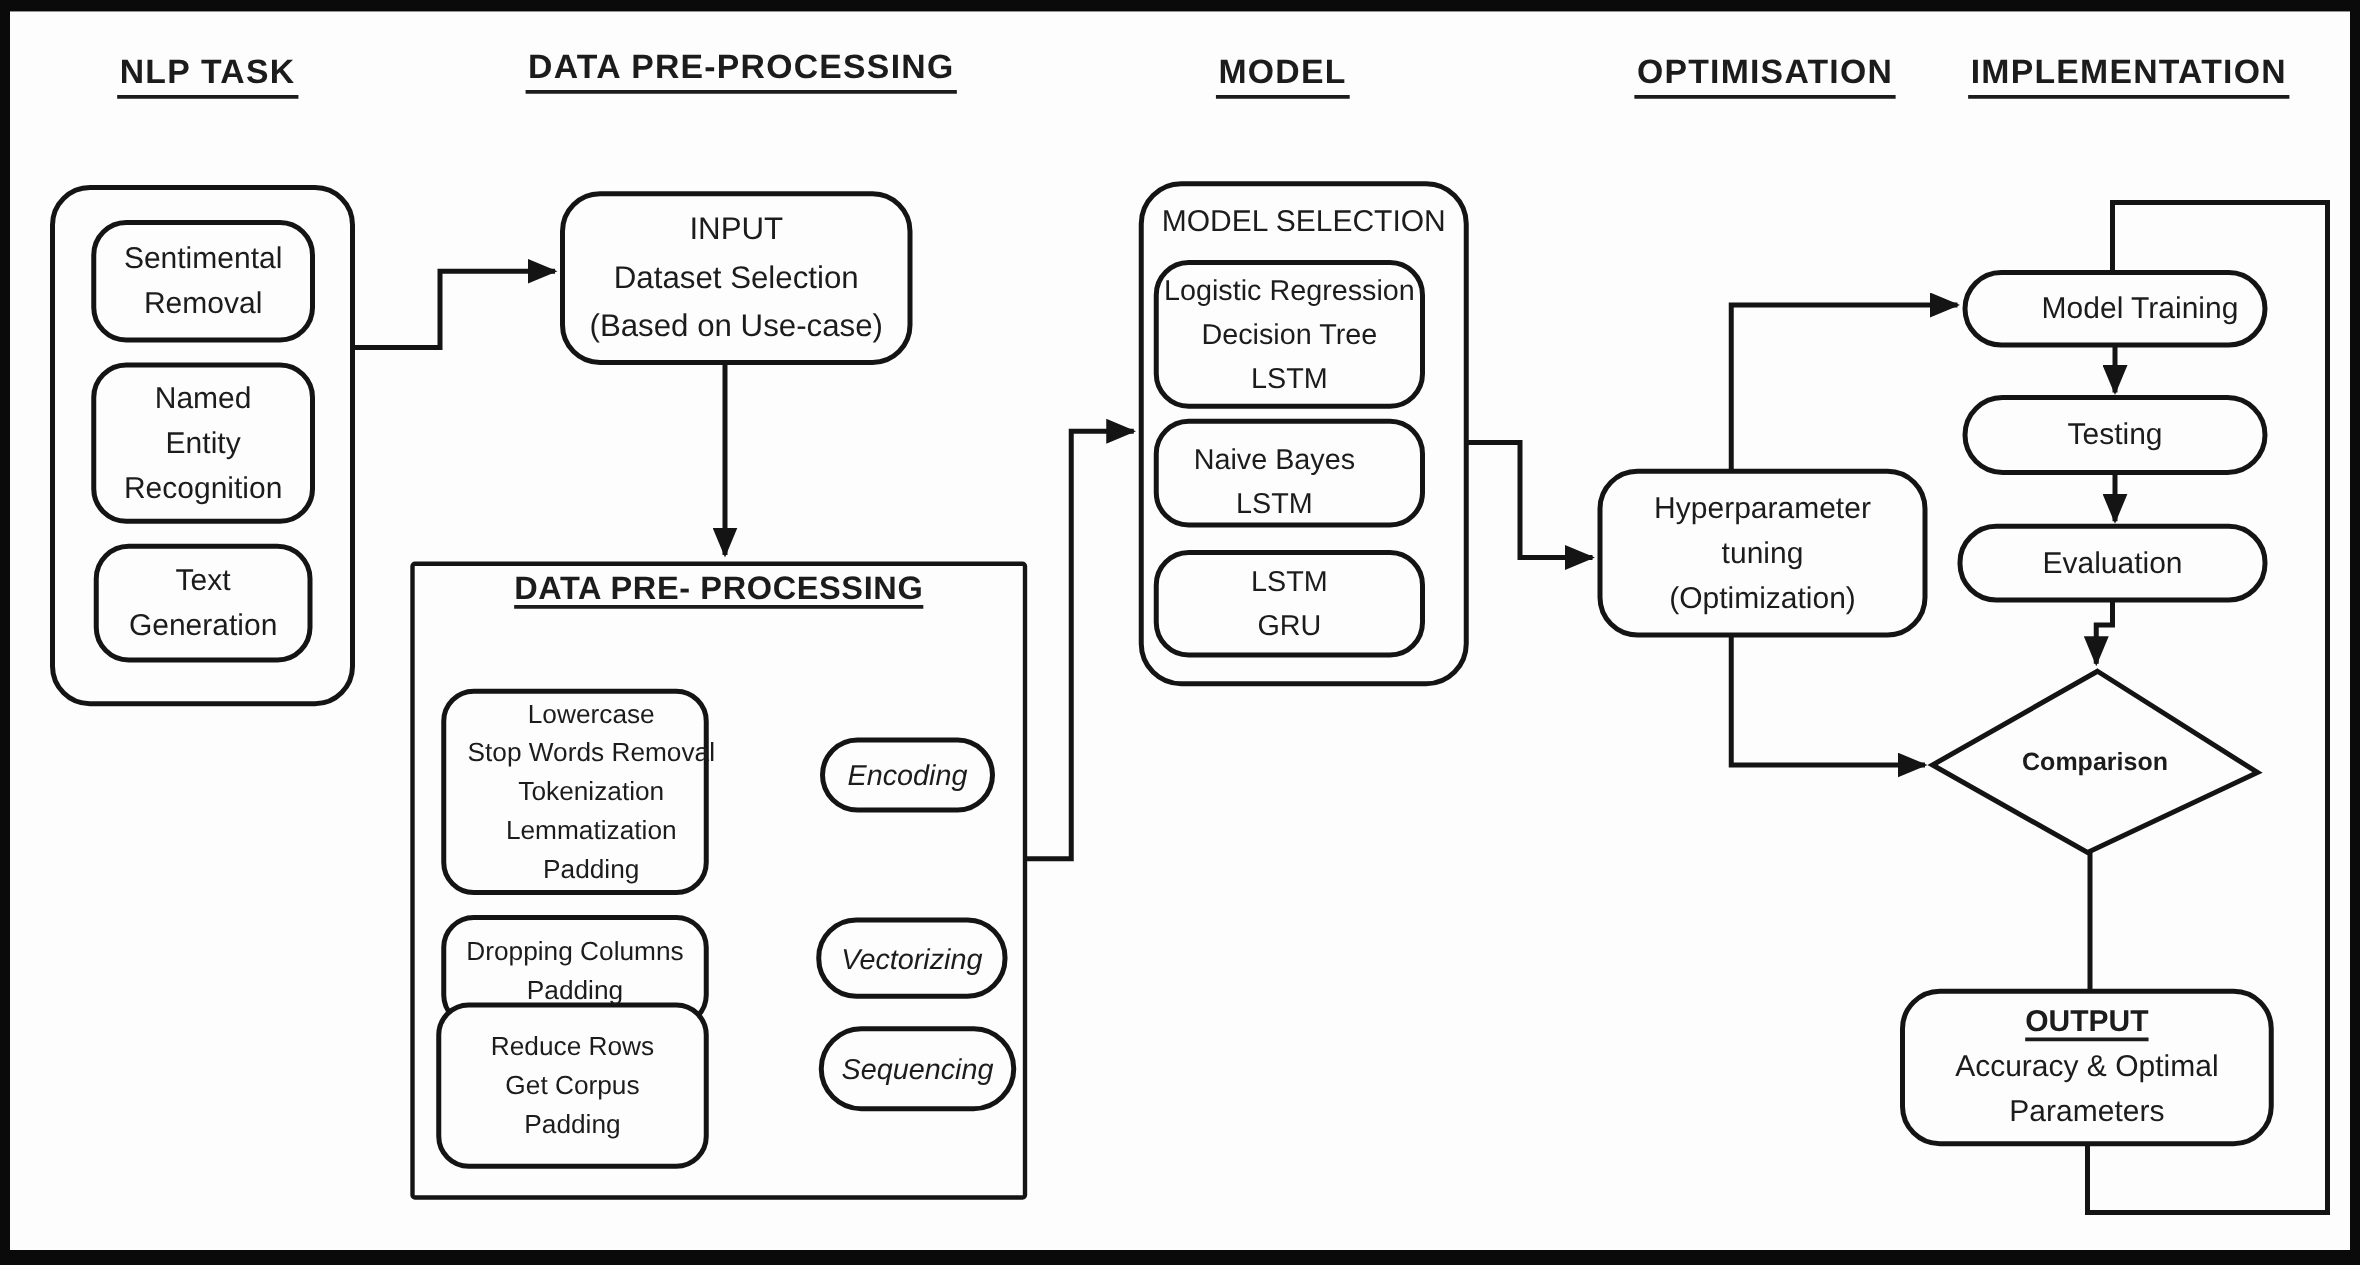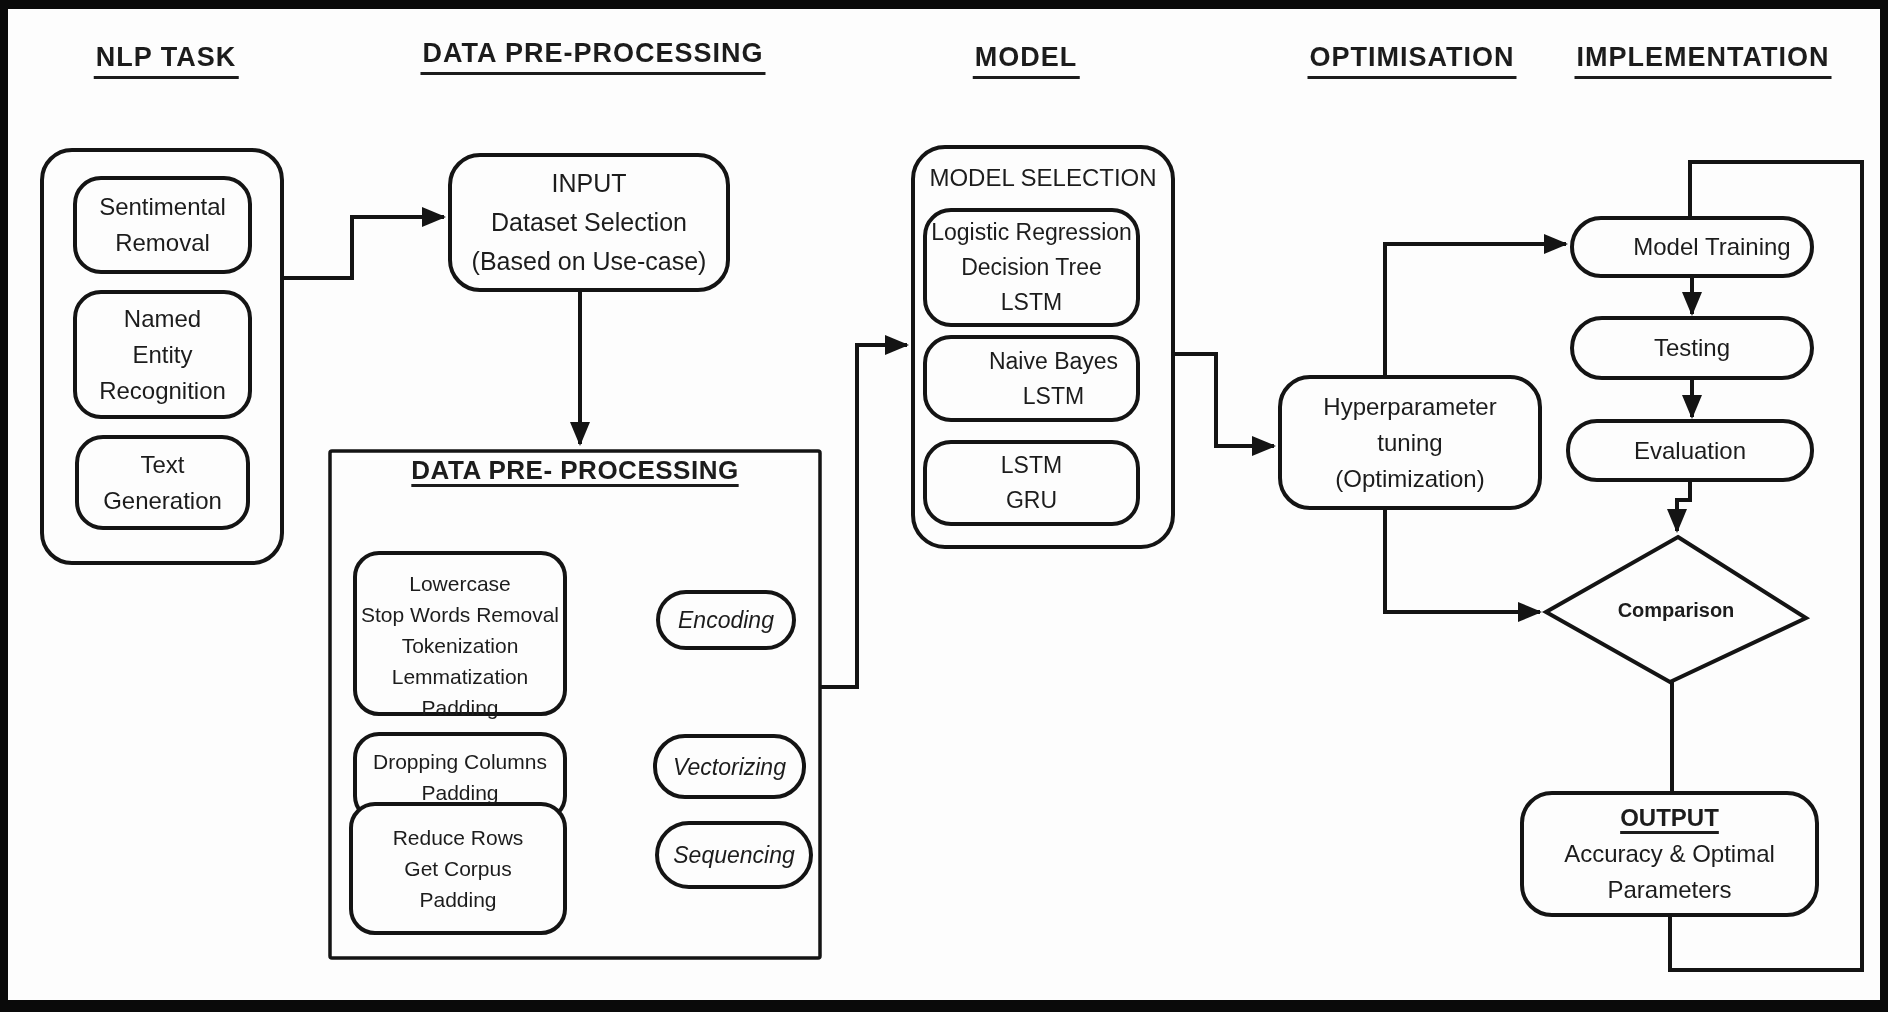--- a/index.html
+++ b/index.html
@@ -131,21 +131,21 @@
   <div class="txt t25" style="left:450px;top:155px;width:278px;height:135px;">
     <div>INPUT</div>
     <div>Dataset Selection</div>
     <div>(Based on Use-case)</div>
   </div>
 
   <div class="txt" style="left:330px;top:452px;width:490px;height:36px;">
     <span class="preptitle u">DATA PRE- PROCESSING</span>
   </div>
 
-  <div class="txt t21" style="left:355px;top:553px;width:210px;height:161px;margin-top:12px;">
+  <div class="txt t21" style="left:368px;top:553px;width:210px;height:161px;">
     <div>Lowercase</div>
     <div>Stop Words Removal</div>
     <div>Tokenization</div>
     <div>Lemmatization</div>
     <div>Padding</div>
   </div>
   <div class="txt t22 single" style="left:658px;top:592px;width:136px;height:56px;">Encoding</div>
 
   <div class="txt t21" style="left:355px;top:734px;width:210px;height:86px;">
     <div>Dropping Columns</div>
@@ -159,21 +159,21 @@
     <div>Padding</div>
   </div>
   <div class="txt t22 single" style="left:657px;top:823px;width:154px;height:64px;">Sequencing</div>
 
   <div class="txt t24 single" style="left:913px;top:160px;width:260px;height:36px;">MODEL SELECTION</div>
   <div class="txt t23" style="left:925px;top:210px;width:213px;height:115px;">
     <div>Logistic Regression</div>
     <div>Decision Tree</div>
     <div>LSTM</div>
   </div>
-  <div class="txt t23" style="left:947px;top:337px;width:213px;height:83px;">
+  <div class="txt t23" style="left:913px;top:337px;width:213px;height:83px;justify-content:flex-end;">
     <div>Naive Bayes</div>
     <div>LSTM</div>
   </div>
   <div class="txt t23" style="left:925px;top:442px;width:213px;height:82px;">
     <div>LSTM</div>
     <div>GRU</div>
   </div>
 
   <div class="txt t24" style="left:1280px;top:377px;width:260px;height:131px;">
     <div>Hyperparameter</div>

